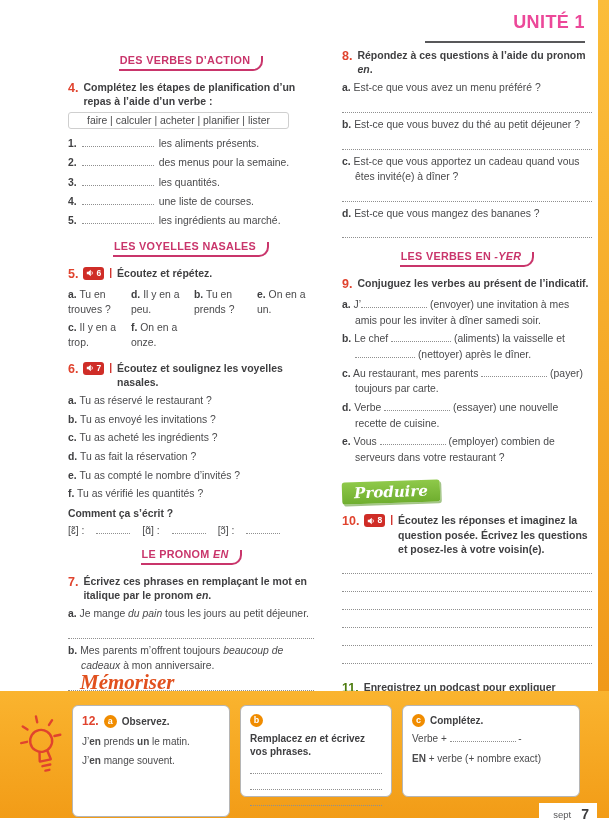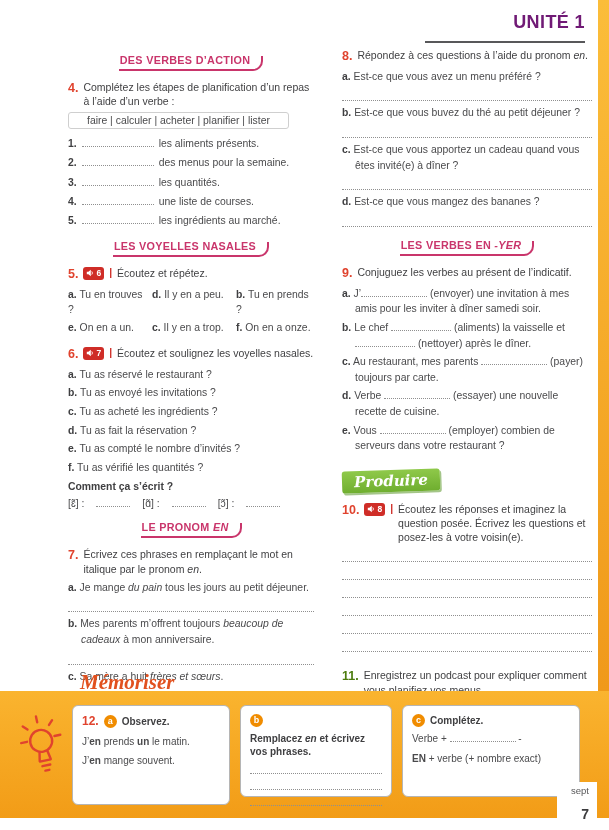--- a/index.html
+++ b/index.html
@@ -3,21 +3,21 @@
 <meta charset="utf-8">
 <style>
   html,body{margin:0;padding:0}
   body{
     position:relative;width:609px;height:830px;background:#fff;overflow:hidden;
     font-family:"Liberation Sans",sans-serif;font-size:10.4px;color:#4a4a4c;
   }
   
   .unit-header{
     position:absolute;top:12px;right:24px;width:160px;text-align:right;
-    font-size:18px;font-weight:bold;color:#701a75;letter-spacing:.4px;
+    font-size:18px;font-weight:bold;color:#ec4899;letter-spacing:.4px;
     border-bottom:2px solid #58585a;padding-bottom:8px;z-index:2;
   }
   .right-strip{
     position:absolute;top:0;right:0;width:11px;height:691px;
     background:linear-gradient(180deg,#fbbd3a,#f0991a);z-index:1;
   }
   
   .col-left{position:absolute;left:68px;top:46px;width:246px}
   .col-right{position:absolute;left:342px;top:46px;width:250px}
   
@@ -28,35 +28,35 @@
   }
   .sec-head .hook{
     width:8px;height:13px;border-right:2px solid #c9356b;border-bottom:2px solid #c9356b;
     border-bottom-right-radius:11px;
   }
   
   .ex{margin-bottom:11px}
   .ex-head{display:flex;align-items:flex-start;gap:5px;margin-bottom:4px;line-height:1.35}
   .ex-num{color:#e0432e;font-size:12.5px;font-weight:bold;}
   .ex-num.blue{color:#4d7c0f}
-  .ex-title{flex:1;font-weight:normal;color:#3f3f41;font-size:10.5px}
+  .ex-title{flex:1;font-weight:bold;color:#3f3f41;font-size:10.5px}
   .audio-badge{
     display:inline-flex;align-items:center;gap:2px;background:#cf2d27;color:#fff;
     border-radius:3px;padding:1px 3px;font-size:8.5px;font-weight:bold;height:11px;margin-top:1px;
   }
   .sep{color:#cf2d27;font-weight:bold}
   .blank{display:inline-block;border-bottom:1.4px dotted #8f8f8f;height:10px;vertical-align:baseline}
   .w34{width:34px}.w60{width:60px}.w66{width:66px}.w72{width:72px}
   .num-item{display:flex;align-items:baseline;gap:5px;margin:4px 0;line-height:1.45}
   .num-item .n{font-weight:bold;color:#3f3f41}
   .wordbank{
     border:1px solid #cfcfcf;border-radius:3px;padding:2px 18px;margin:3px 0 7px;
     width:fit-content;color:#4a4a4c;
   }
-  .two-col{display:grid;grid-template-columns:1fr 1fr 1fr;column-gap:6px;row-gap:3px;line-height:1.45}
+  .two-col{display:grid;grid-template-columns:1fr 1fr 1fr 1fr;column-gap:6px;row-gap:3px;line-height:1.45}
   .lt{font-weight:bold;color:#3f3f41}
   .hang{padding-left:13px;text-indent:-13px;line-height:1.5;margin:3px 0}
   .answer-line{border-bottom:1.4px dotted #8f8f8f;height:13px;margin:3px 0 4px}
   .phon{display:flex;gap:12px;align-items:baseline;margin-top:4px}
   .subtitle{font-weight:bold;color:#3f3f41;margin-top:6px}
   
   .produire{
     width:98px;height:22px;margin:16px 0 10px;display:flex;align-items:center;justify-content:center;
     background:linear-gradient(180deg,#8fc94a,#6fae2f);color:#fff;border-radius:3px;
     font-family:"DejaVu Serif",serif;font-style:italic;font-weight:bold;font-size:15px;
@@ -70,35 +70,35 @@
   .panel{
     position:absolute;left:0;top:691px;width:609px;height:127px;z-index:2;
     background:linear-gradient(180deg,#fab42f,#f29c17);
     display:flex;align-items:flex-start;gap:10px;padding:14px 18px 0 72px;box-sizing:border-box;
   }
   .bulb{position:absolute;left:18px;top:712px;z-index:3;transform:rotate(-12deg)}
   .mem-box{
     background:#fff;border:1px solid #b5b5b5;border-radius:6px;padding:8px 9px;
     font-size:10px;line-height:1.55;box-sizing:border-box;
   }
-  .box-a{width:158px;height:100px}
+  .box-a{width:158px;height:112px}
   .box-b{width:152px;height:92px}
   .box-c{width:178px;height:92px}
   .mem-head{display:flex;align-items:center;gap:5px;font-weight:bold;color:#3f3f41;flex-wrap:wrap;line-height:1.3}
   .mem-num{color:#e0432e;font-size:12px}
   .circle{
     display:inline-flex;width:13px;height:13px;border-radius:50%;background:#f08c00;color:#fff;
     font-weight:bold;font-size:9px;align-items:center;justify-content:center;flex:0 0 13px;
   }
   .mem-line{margin-top:4px;color:#4a4a4c}
   .mem-dots{border-bottom:1.3px dotted #8f8f8f;height:12px;margin:3px 0}
   
   .footer{
     position:absolute;right:12px;bottom:5px;z-index:5;background:#fff;
-    display:flex;align-items:flex-end;gap:10px;padding:3px 8px 3px 14px;flex-direction:column;
+    display:flex;align-items:center;gap:10px;padding:3px 8px 3px 14px;
   }
   .footer .word{font-size:9.5px;color:#58585a}
   .footer .pg{font-size:14px;font-weight:bold;color:#3c3c3e}
   i{font-style:italic}
 </style>
 </head>
 <body>
 
 <div class="right-strip"></div>
 <div class="unit-header">UNITÉ 1</div>

